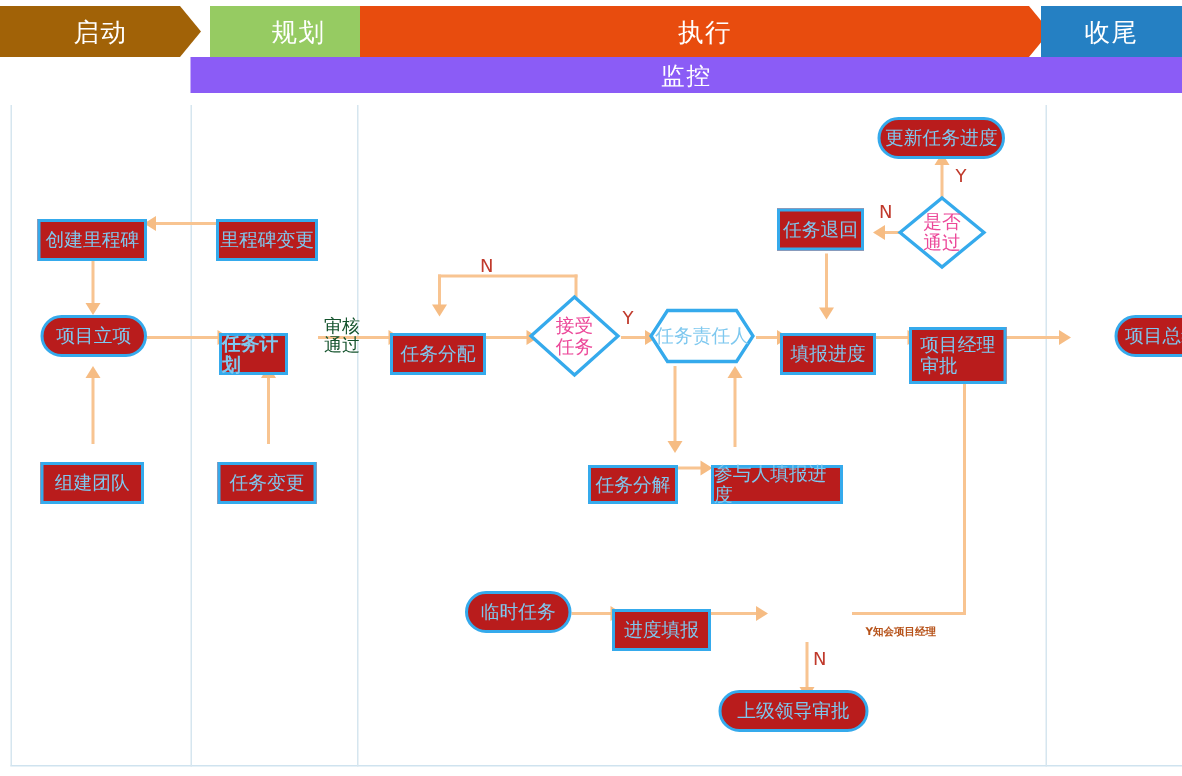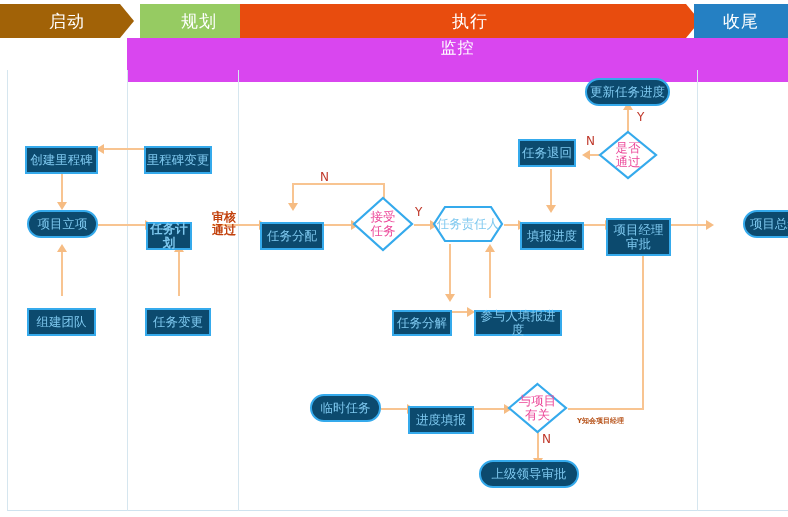--- a/index.html
+++ b/index.html
@@ -5,31 +5,31 @@
   html,body{margin:0;padding:0;background:#ffffff;}
   body{font-family:"DejaVu Sans","Liberation Sans",sans-serif;}
   #canvas{position:relative;width:788px;height:517px;background:#fff;overflow:hidden;}
 
   
   .phase{position:absolute;top:4px;height:34px;display:flex;align-items:center;justify-content:center;
          color:#ffffff;font-size:17px;letter-spacing:1px;}
   .phase span{position:relative;z-index:3;}
 
   
-  #monitor-bar{position:absolute;left:127px;top:38px;width:661px;height:44px;background:#d946ef;
-               display:flex;align-items:flex-start;justify-content:center;color:#fff;font-size:16px;letter-spacing:1px;}
+  #monitor-bar{position:absolute;left:127px;top:38px;width:661px;height:24px;background:#8b5cf6;
+               display:flex;align-items:flex-end;justify-content:center;color:#fff;font-size:16px;letter-spacing:1px;}
 
   
   #lane-frame{position:absolute;left:7px;top:70px;width:781px;height:441px;
               border-left:1px solid #d6e6ef;border-bottom:1px solid #cfe3ef;box-sizing:border-box;}
   .lane-div{position:absolute;top:70px;width:1px;height:441px;background:#d6e6ef;}
 
   
   .node{position:absolute;box-sizing:border-box;display:flex;align-items:center;justify-content:center;
-        text-align:center;color:#7ec8ef;font-size:12.5px;line-height:1.15;background:#0c4a6e;z-index:5;}
+        color:#7ec8ef;font-size:12.5px;line-height:1.15;background:#b91c1c;z-index:5;}
   .rect{border:2px solid #35aaec;margin-top:12px;}
   .stadium{border:2px solid #35aaec;border-radius:999px;}
   .diamond-wrap{position:absolute;z-index:5;}
   .diamond-wrap .dshape{position:absolute;inset:0;}
   .diamond-wrap .dlabel{position:absolute;inset:0;display:flex;align-items:center;justify-content:center;
         text-align:center;color:#ec4899;font-size:12.5px;line-height:1.15;}
   .hex-wrap{position:absolute;z-index:5;}
   .hex-wrap .hshape{position:absolute;inset:0;}
   .hex-wrap .hlabel{position:absolute;inset:0;display:flex;align-items:center;justify-content:center;
         text-align:center;color:#7ec8ef;font-size:12.5px;line-height:1.15;}
@@ -39,21 +39,21 @@
   .conn.h{height:2px;}
   .conn.v{width:2px;}
   .arrow{position:absolute;width:0;height:0;z-index:3;}
   .ar-right{border-top:5px solid transparent;border-bottom:5px solid transparent;border-left:8px solid #f6bc83;}
   .ar-left{border-top:5px solid transparent;border-bottom:5px solid transparent;border-right:8px solid #f6bc83;}
   .ar-down{border-left:5px solid transparent;border-right:5px solid transparent;border-top:8px solid #f6bc83;}
   .ar-up{border-left:5px solid transparent;border-right:5px solid transparent;border-bottom:8px solid #f6bc83;}
 
   
   .elabel{position:absolute;color:#c0392b;font-size:12px;z-index:6;white-space:nowrap;}
-  .elabel.brown{color:#c2410c;font-weight:bold;line-height:1.1;text-align:left;}
+  .elabel.brown{color:#14532d;font-weight:normal;line-height:1.1;text-align:center;}
   .elabel.tiny{font-size:7px;color:#b7531a;font-weight:bold;}
 </style>
 </head>
 <body>
 
 <div id="canvas">
 
   <div id="phase-bar">
     <div class="phase" style="left:0px;width:134px;background:#a16207;
                 clip-path:polygon(0 0, 120px 0, 134px 50%, 120px 100%, 0 100%);">
@@ -248,24 +248,18 @@
   </div>
 
   <div class="node stadium" style="left:310px;top:394px;width:71px;height:28px;">
     <span>临时任务</span>
   </div>
 
   <div class="node rect" style="left:408px;top:394px;width:66px;height:28px;">
     <span>进度填报</span>
   </div>
 
-  <div class="diamond-wrap" style="left:507px;top:382px;width:61px;height:52px;">
-    <svg class="dshape" viewBox="0 0 61 52">
-      <polygon points="30.5,2 59,26 30.5,50 2,26" fill="#ffffff" stroke="#35aaec" stroke-width="2.2"></polygon>
-    </svg>
-    <div class="dlabel">与项目<br>有关</div>
-  </div>
 
   <div class="node stadium" style="left:479px;top:460px;width:100px;height:28px;">
     <span>上级领导审批</span>
   </div>
 
 </div>
 
 </body></html>

